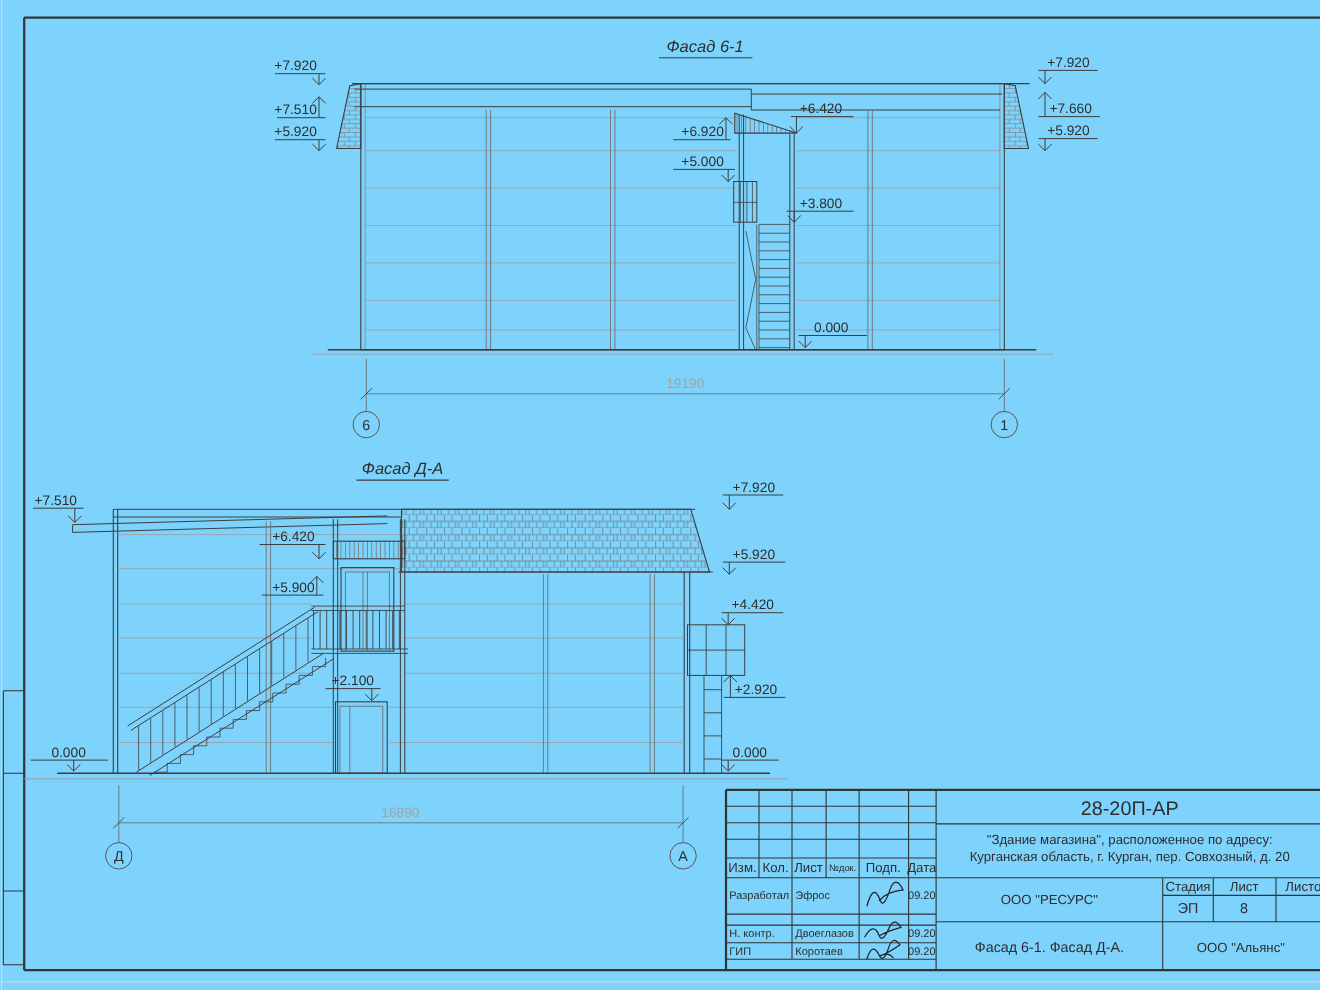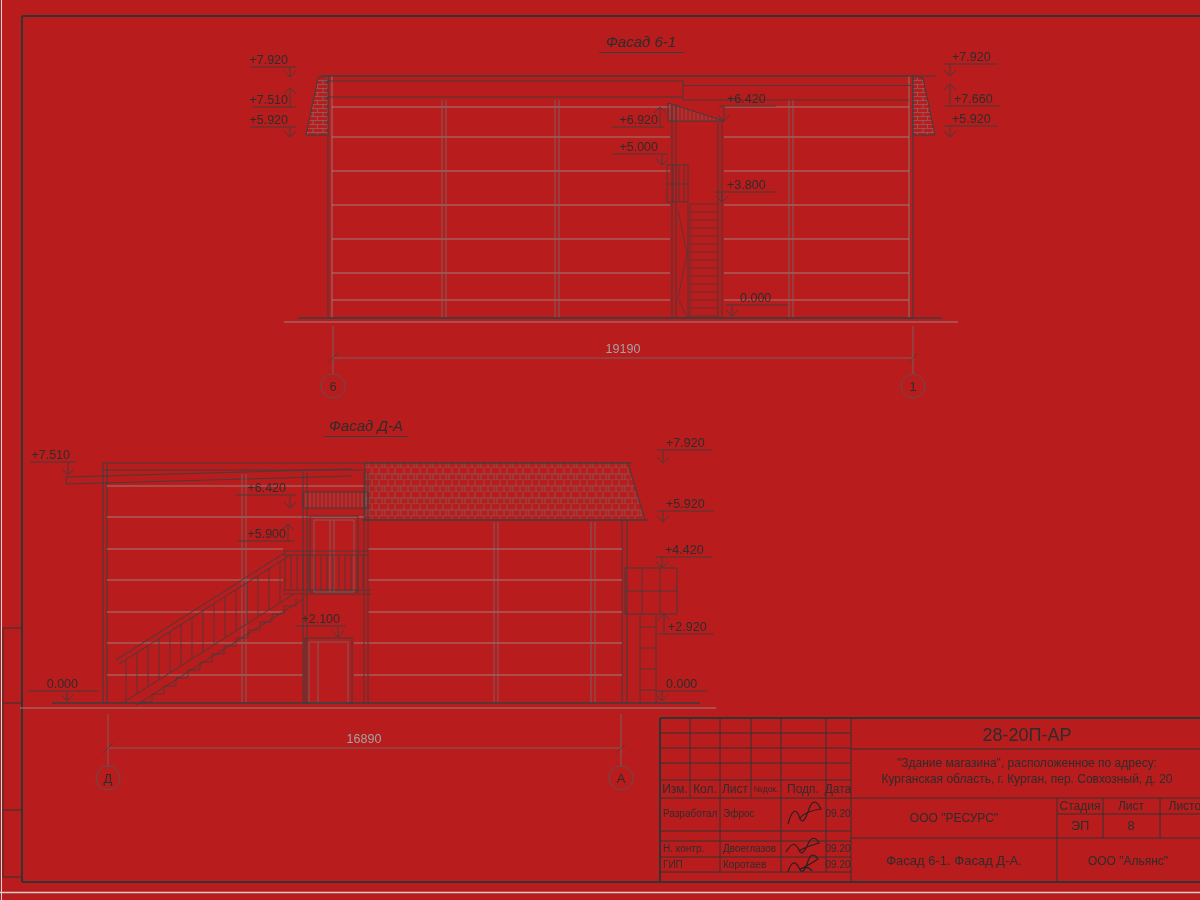--- a/index.html
+++ b/index.html
@@ -1,16 +1,16 @@
 <!DOCTYPE html>
 <html><head>
 <meta charset="utf-8">
 <style>
   html,body{margin:0;padding:0;background:#fff;}
-  .sheet{position:relative;width:1200px;height:900px;background:#b91c1c;overflow:hidden;
+  .sheet{position:relative;width:1200px;height:900px;background:#7dd3fc;overflow:hidden;
          font-family:"Liberation Sans", sans-serif;text-decoration:underline;}
   svg{position:absolute;left:0;top:0;}
   svg text{fill:#2d2d2d;}
   .lbl{font-size:12.5px;}
   .dim{font-size:12.5px;fill:#a3a3a3;}
   .axis{font-size:13px;}
   .ftitle{font-size:15px;font-style:italic;}
   .tb-s{font-size:10px;}
   .tb-m{font-size:12px;}
   .tb-l{font-size:13px;}

